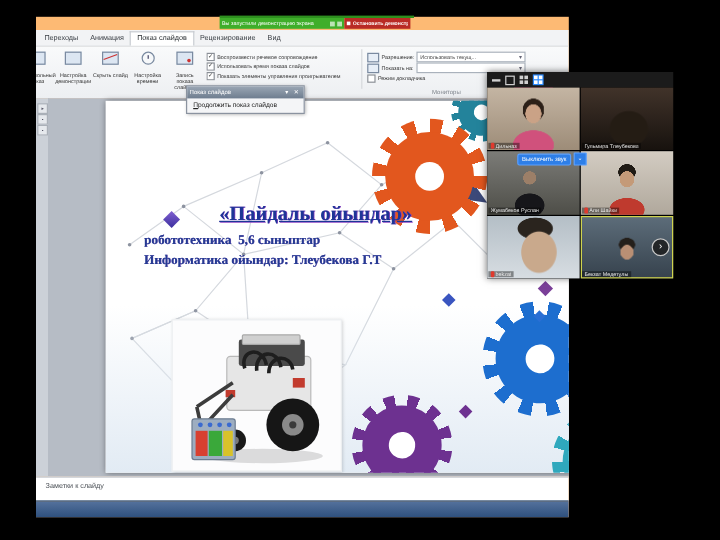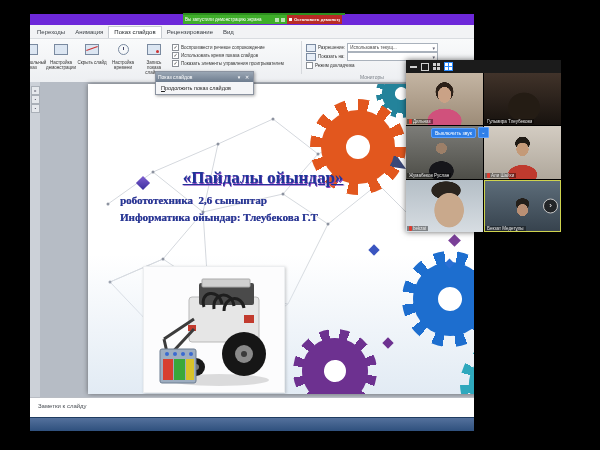--- a/index.html
+++ b/index.html
@@ -1,20 +1,20 @@
 <!DOCTYPE html>
 <html><head>
 <meta charset="utf-8">
 <style>
   html,body{margin:0;padding:0}
   body{width:600px;height:450px;background:#000;position:relative;overflow:hidden;
        font-family:"Liberation Sans",sans-serif;-webkit-font-smoothing:antialiased}
 
   
-  .screen{position:absolute;left:30px;top:14px;width:444px;height:417px;background:#6d28d9;overflow:hidden}
+  .screen{position:absolute;left:30px;top:14px;width:444px;height:417px;background:#fdba74;overflow:hidden}
 
   
   .tabsrow{position:absolute;left:0;top:11px;width:100%;height:14px;background:#f2f3f5;
            border-bottom:1px solid #d9dce0;display:flex;align-items:flex-end;padding-left:2px;box-sizing:border-box}
   .tab{font-size:6px;color:#3a3f45;padding:2px 5px 3px;white-space:nowrap}
   .tab.active{background:#fff;border:1px solid #c6cad0;border-bottom:none;color:#1f2428}
 
   
   .ribbon{position:absolute;left:0;top:25px;width:100%;height:43px;
           background:linear-gradient(#f9fafb,#edeff2);border-bottom:1px solid #c3c7cc}
@@ -274,21 +274,21 @@
       <div class="gear" style="--c:#2fa8bd;left:372px;top:257px;width:86px;height:86px;transform:rotate(15deg)"></div>
       <div class="gear" style="--c:#6d3190;left:205px;top:245px;width:84px;height:84px;transform:rotate(7deg)"></div>
 
       <div class="dia" style="left:50px;top:94px;width:10px;height:10px;background:linear-gradient(135deg,#7f5fd0,#3b2f9e)"></div>
       <div class="dia" style="left:282px;top:162px;width:8px;height:8px;background:#3a55c0"></div>
       <div class="dia" style="left:362px;top:152px;width:9px;height:9px;background:#7a3f98"></div>
       <div class="dia" style="left:358px;top:176px;width:7px;height:7px;background:#2a6fd4"></div>
       <div class="dia" style="left:296px;top:255px;width:8px;height:8px;background:#6d3190"></div>
 
       <div class="sl-title">«Пайдалы ойындар»</div>
-      <div class="sl-line" style="top:110px">робототехника  2,6 сыныптар</div>
+      <div class="sl-line" style="top:110px">робототехника  5,6 сыныптар</div>
       <div class="sl-line" style="top:127px">Информатика ойындар: Тлеубекова Г.Т</div>
 
       <div class="photo">
         <svg width="138" height="123" viewBox="0 0 138 123">
           <ellipse cx="75" cy="113" rx="50" ry="6" fill="rgba(0,0,0,0.13)"></ellipse>
           <rect x="45" y="30" width="70" height="45" rx="3" fill="#e6e6e6" stroke="#b9b9b9"></rect>
           <rect x="55" y="16" width="55" height="22" rx="2" fill="#4a4a4a"></rect>
           <rect x="58" y="12" width="48" height="8" rx="1" fill="#d0d0d0" stroke="#aaa"></rect>
           <path d="M60,40 C55,24 75,21 78,37 M70,42 C68,25 88,23 90,39 M80,44 C80,29 98,27 100,41" stroke="#1e1e1e" stroke-width="3" fill="none"></path>
           <rect x="44" y="58" width="8" height="6" fill="#c23b2e"></rect>

